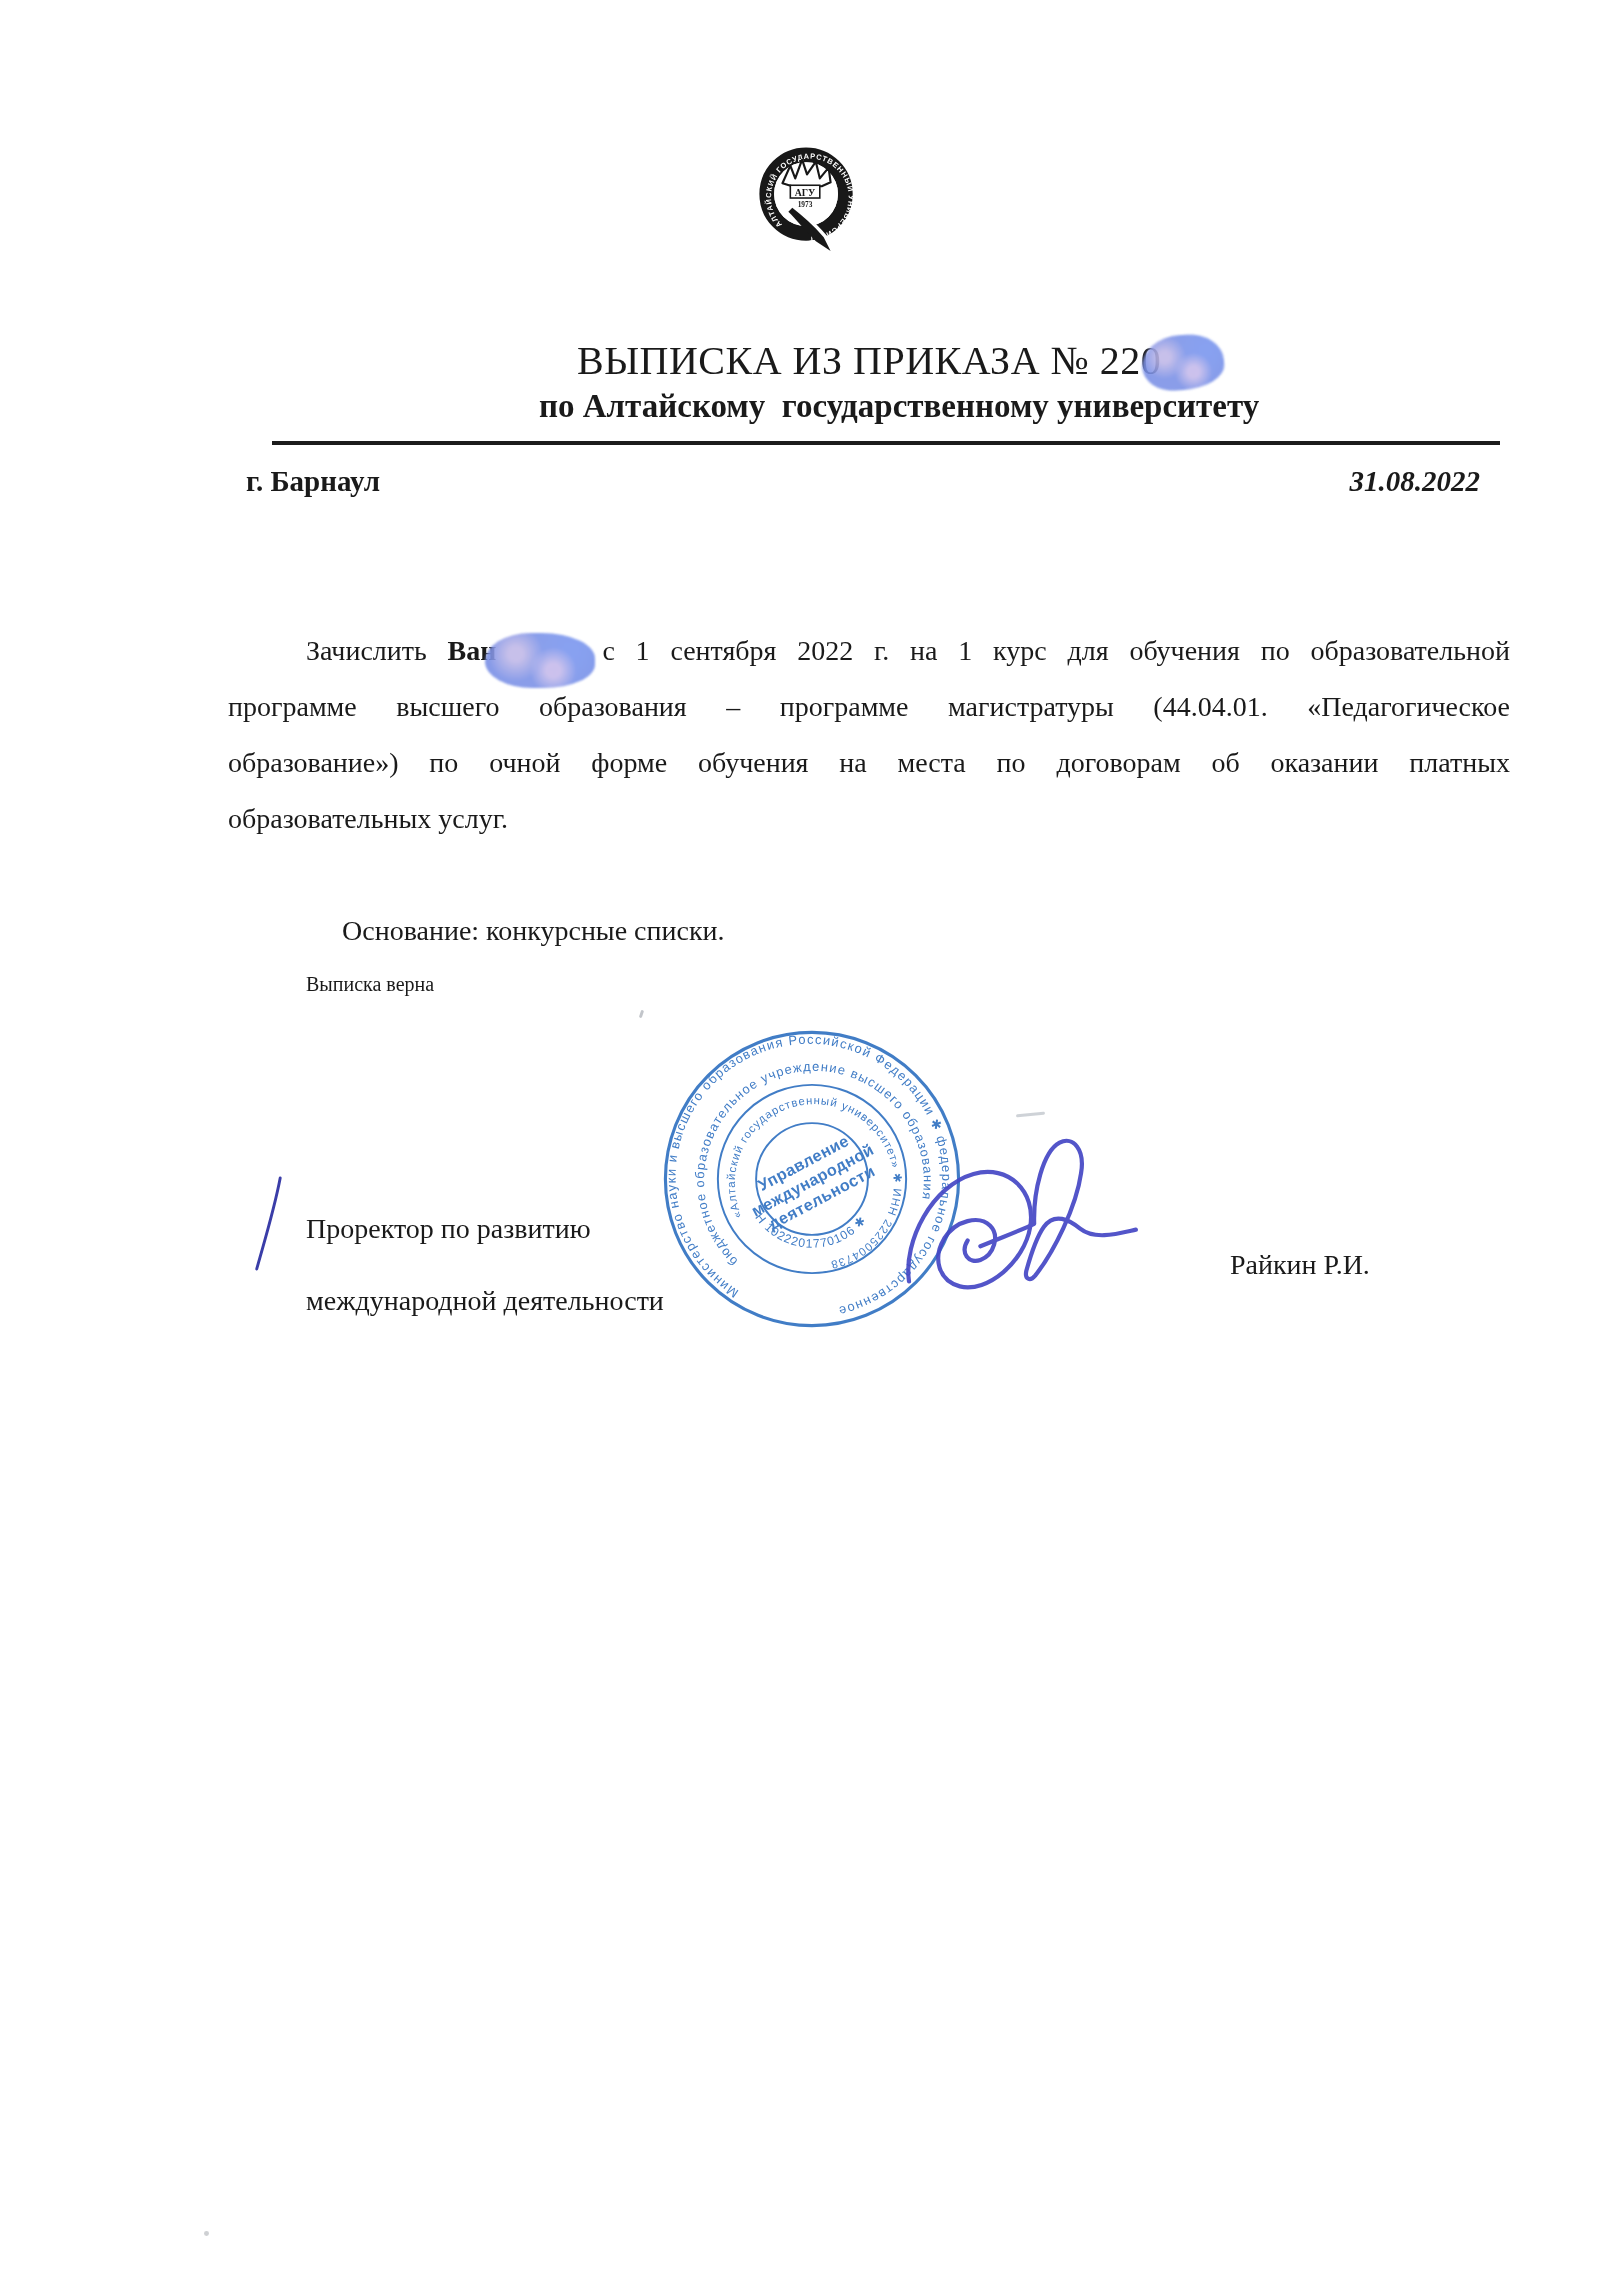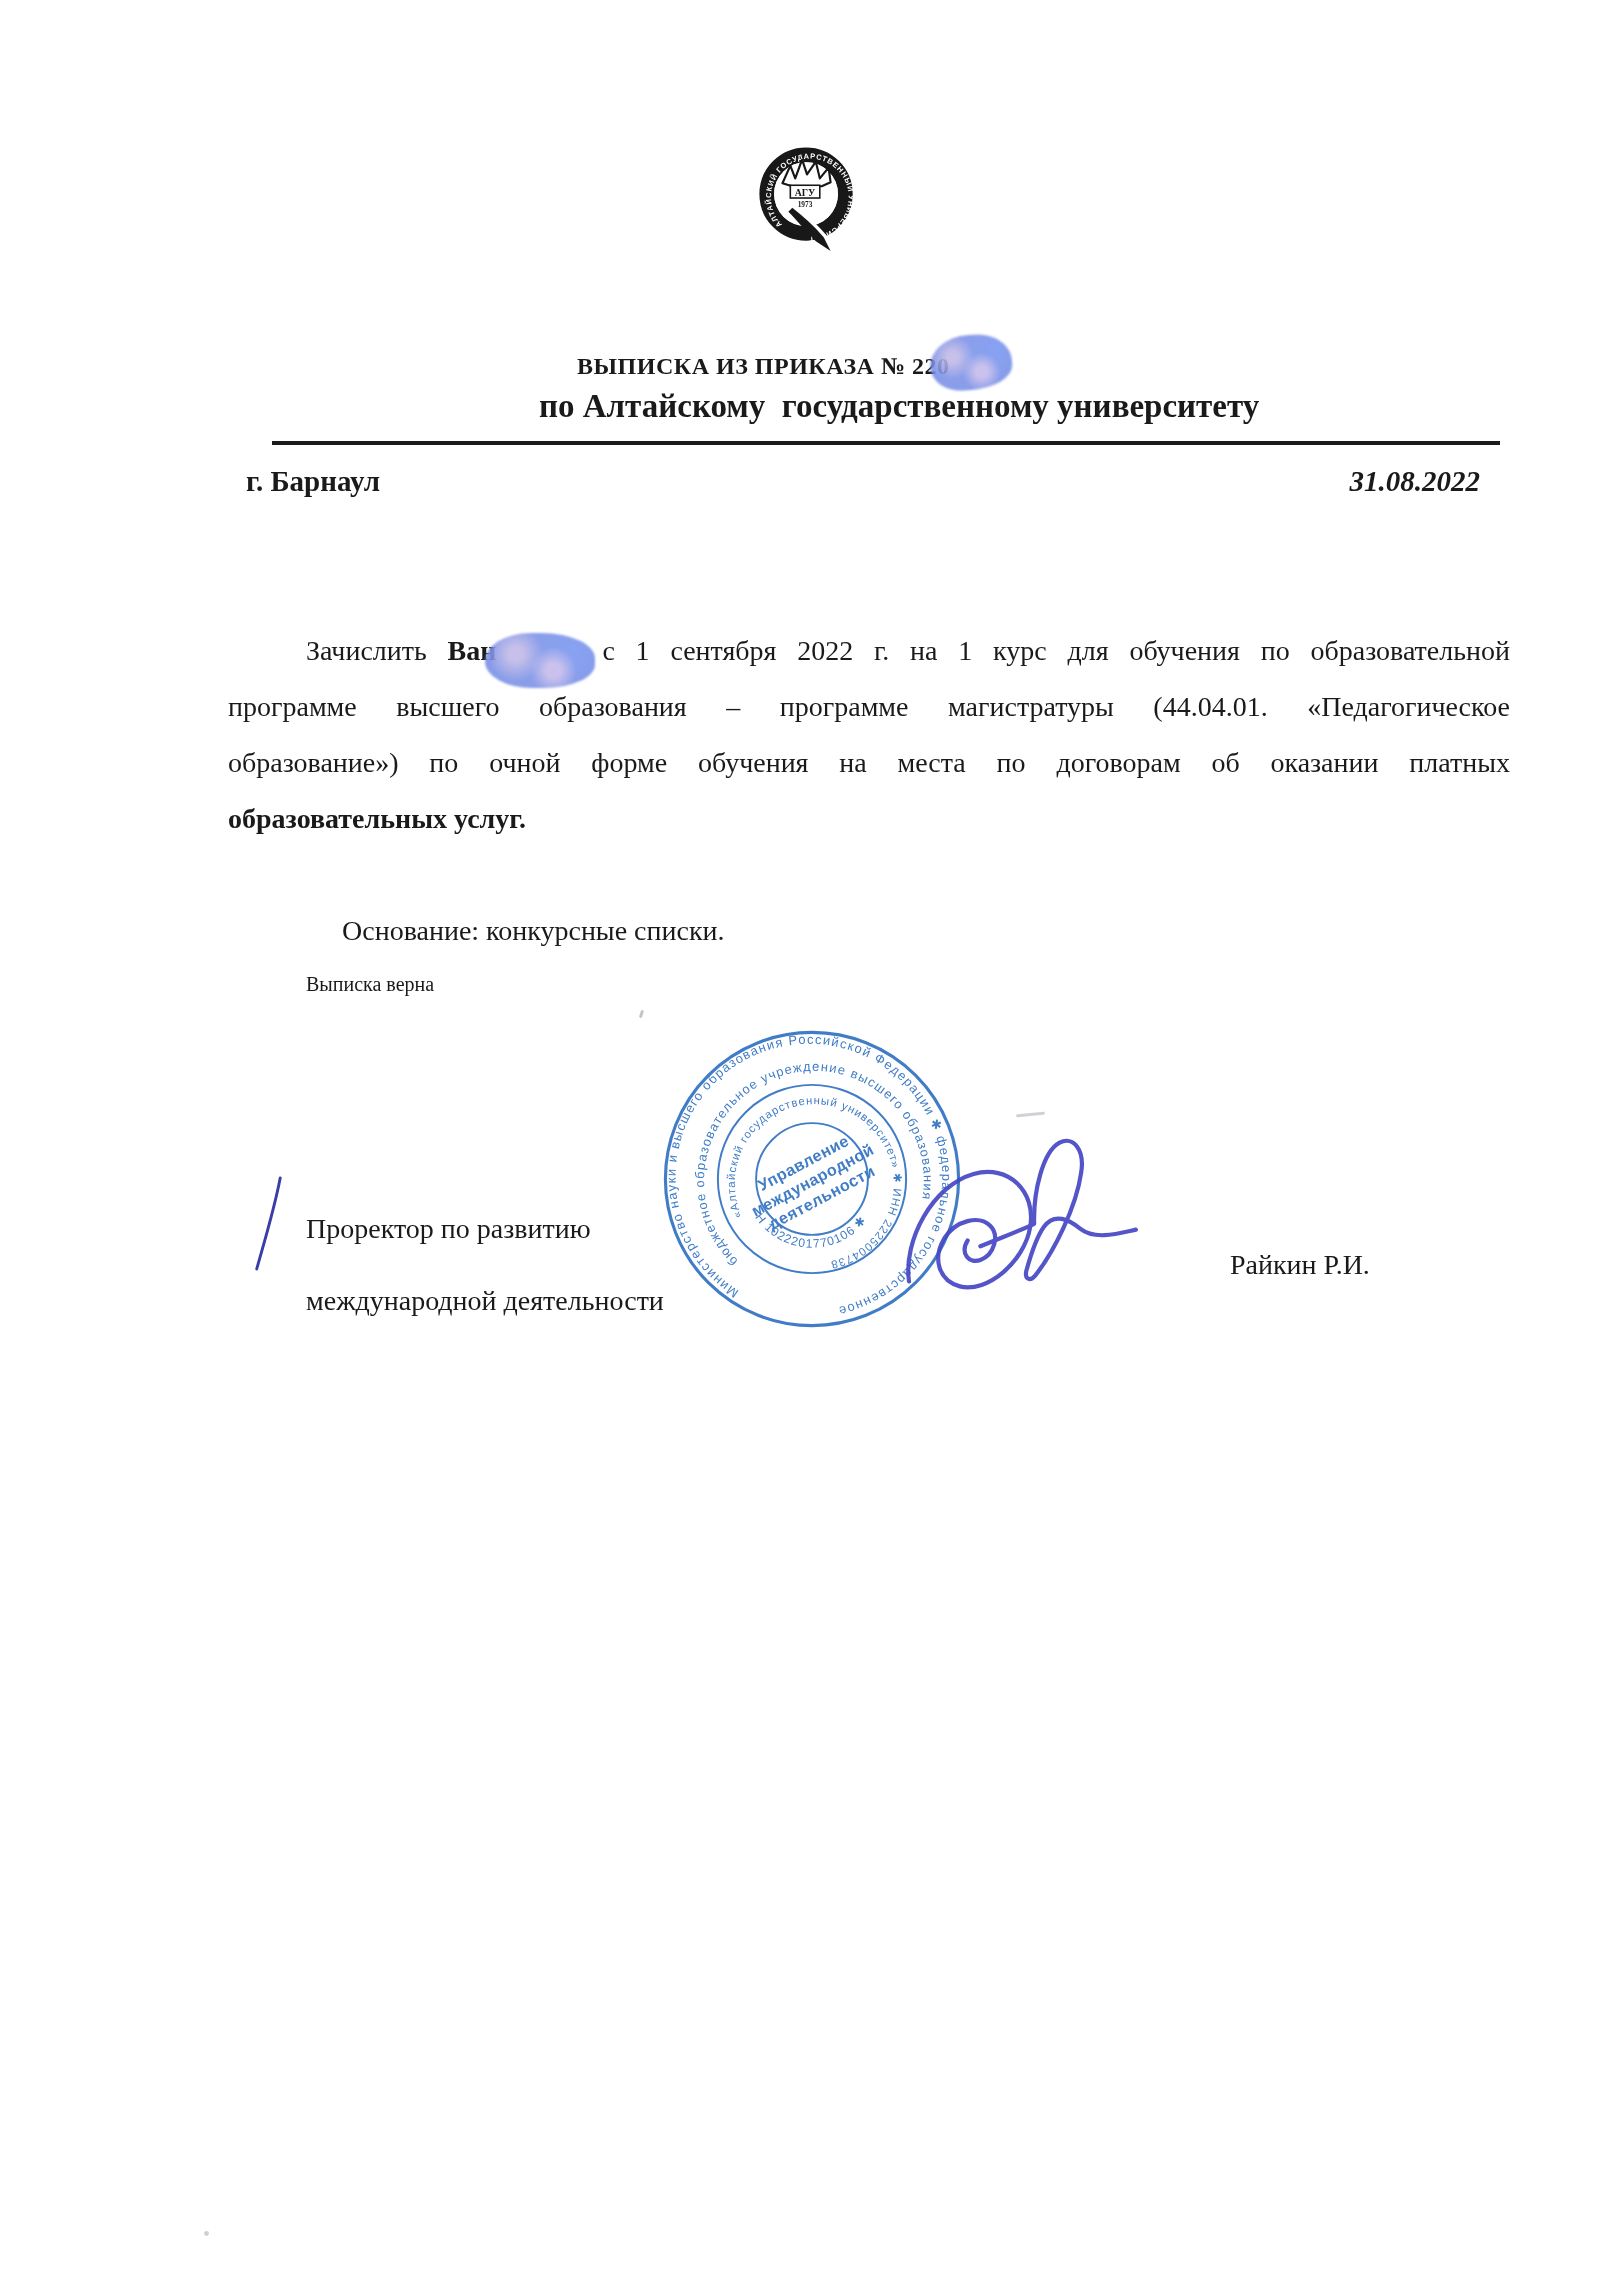--- a/index.html
+++ b/index.html
@@ -3,31 +3,31 @@
 <meta charset="utf-8">
 <style>
   html,body{margin:0;padding:0;background:#e8e8e8;}
   .page{
     position:relative;width:1620px;height:2292px;background:#ffffff;
     font-family:"Liberation Serif","DejaVu Serif",serif;color:#1a1a1a;
     overflow:hidden;
   }
   .abs{position:absolute;}
   
-  .title1{left:577px;top:335px;font-size:24px;font-weight:bold;letter-spacing:0.5px;white-space:nowrap;}
+  .title1{left:577px;top:335px;font-size:40px;font-weight:normal;letter-spacing:0.5px;white-space:nowrap;}
   .title2{left:529px;top:388px;font-size:33px;font-weight:bold;white-space:pre;margin-left:10px;}
   
   .rule{left:272px;top:441px;width:1228px;height:3.9px;background:#1c1c1c;}
   .city{left:246px;top:465px;font-size:29px;font-weight:bold;}
   .date{right:140px;top:465px;font-size:29px;font-weight:bold;font-style:italic;}
   
   .para{left:228px;top:623px;width:1282px;font-size:28px;line-height:56px;}
   .pline{text-align:justify;text-align-last:justify;}
   .pline.first{text-indent:78px;}
-  .pline.last{text-align:left;text-align-last:left;font-weight:bold;}
+  .pline.last{text-align:left;text-align-last:left;}
   .bold{font-weight:bold;}
   .basis{left:306px;top:915px;font-size:28px;margin-left:36px;}
   .certify{left:306px;top:973px;font-size:20px;}
   .pos1{left:306px;top:1213px;font-size:28px;}
   .pos2{left:306px;top:1285px;font-size:28px;}
   .signer{left:1230px;top:1249px;font-size:28px;}
   
   .blob{
     display:inline-block;
     background:

